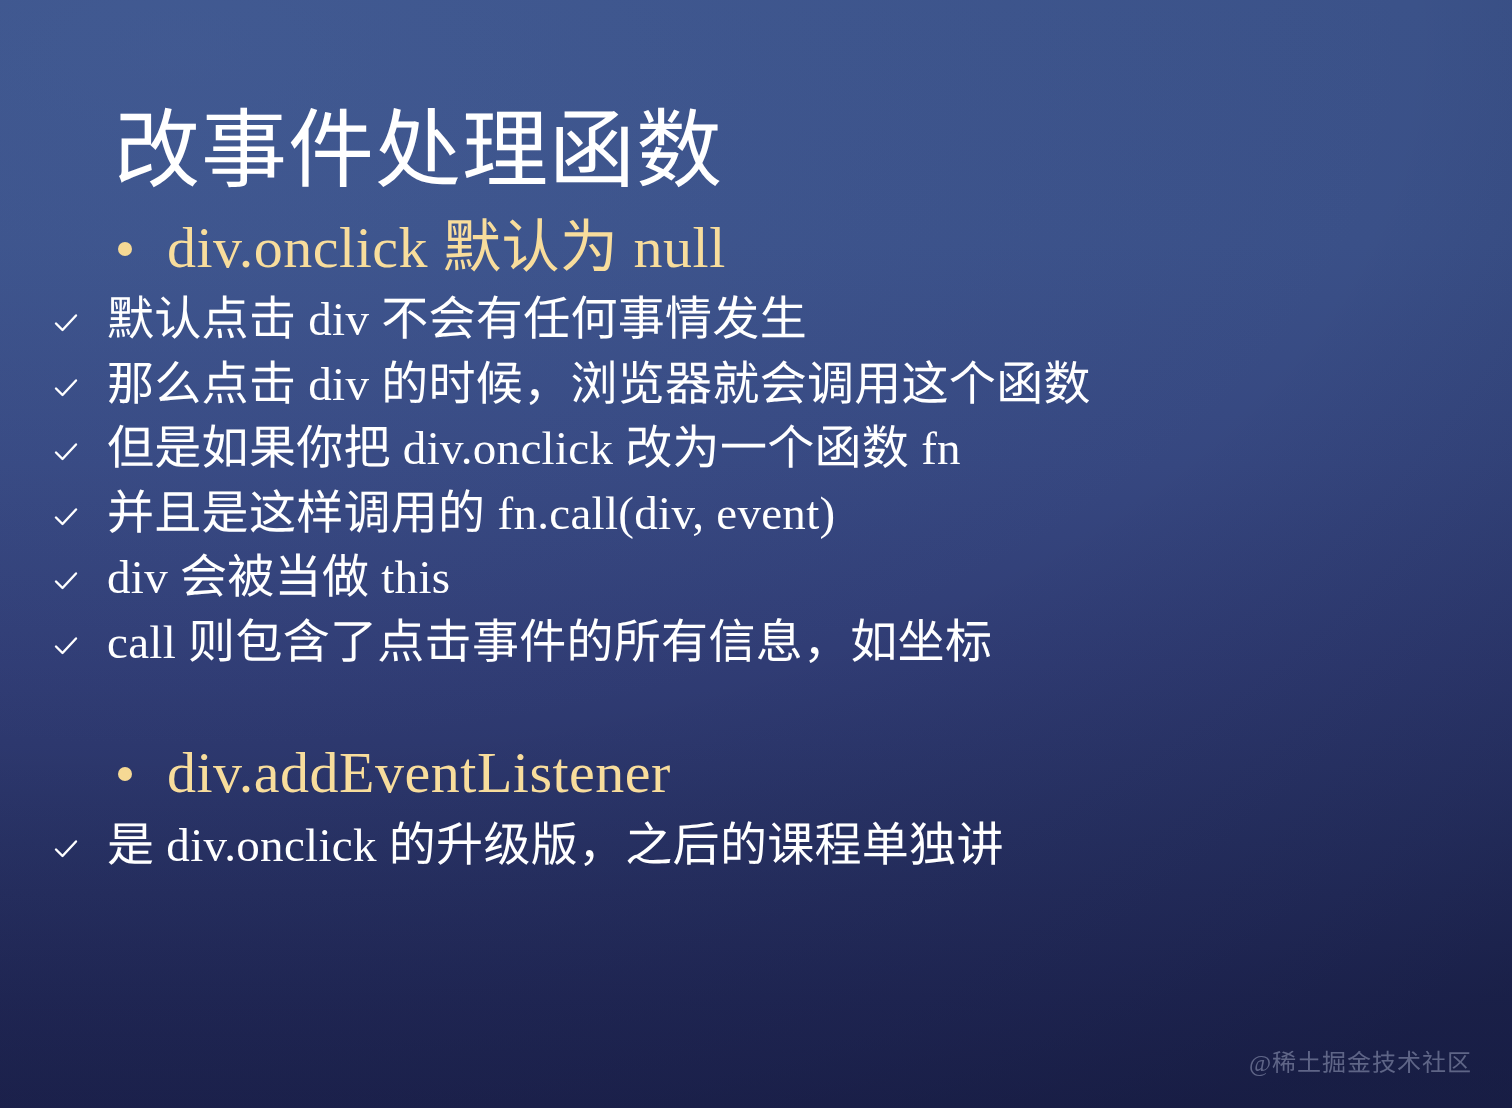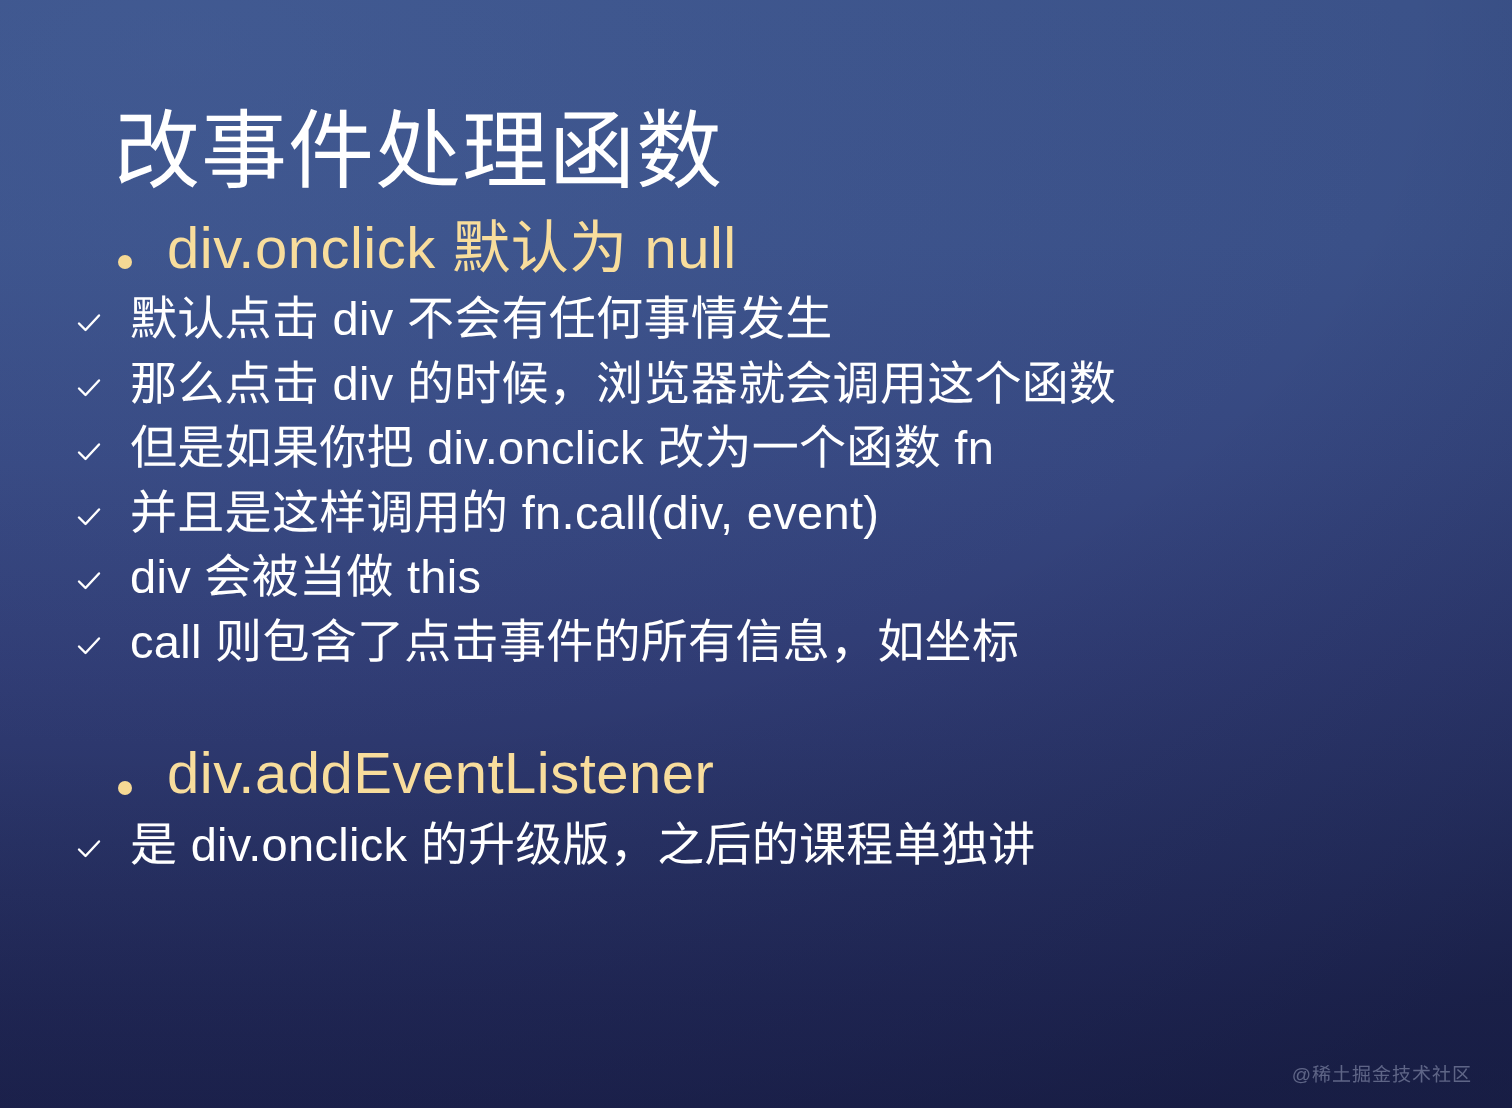--- a/index.html
+++ b/index.html
@@ -16,21 +16,21 @@
     overflow: hidden;
     background:
       linear-gradient(to bottom,
         #3b5289 0%,
         #3a5088 22%,
         #364780 42%,
         #303c74 60%,
         #293366 76%,
         #232a5a 90%,
         #202654 100%);
-    font-family: Liberation Sans, sans-serif;
+    font-family: Liberation Serif, serif;
     -webkit-font-smoothing: antialiased;
   }
 
   
   .slide::after {
     content: "";
     position: absolute;
     inset: 0;
     pointer-events: none;
     background:
@@ -74,21 +74,21 @@
     position: relative;
   }
 
   .section + .section {
     margin-top: 66px;
   }
 
   
   .l1 {
     display: flex;
-    align-items: center;
+    align-items: flex-start;
     padding-left: 118px;
     margin-bottom: 6px;
   }
 
   .l1 .dot {
     flex: 0 0 auto;
     width: 14px;
     height: 14px;
     border-radius: 50%;
     background: #f6d994;
@@ -102,21 +102,21 @@
     line-height: 1.18;
     font-weight: 400;
     letter-spacing: 0.5px;
     white-space: nowrap;
   }
 
   
   .l2 {
     display: flex;
     align-items: flex-start;
-    padding-left: 76px;
+    padding-left: 53px;
     margin-top: 2px;
   }
 
   .l2 .check {
     flex: 0 0 auto;
     width: 26px;
     height: 26px;
     margin-top: 22px;
     margin-right: 28px;
     position: relative;
@@ -134,23 +134,23 @@
     line-height: 1.33;
     font-weight: 400;
     letter-spacing: 0.3px;
     white-space: nowrap;
   }
 
   
   .watermark {
     position: absolute;
     right: 40px;
-    bottom: 22px;
+    bottom: 30px;
     color: rgba(200, 208, 232, 0.40);
-    font-size: 19px;
+    font-size: 24px;
     letter-spacing: 1px;
     white-space: nowrap;
   }
 </style>
 </head>
 <body>
 
 <div class="slide">
   <div class="slide-inner">
 

